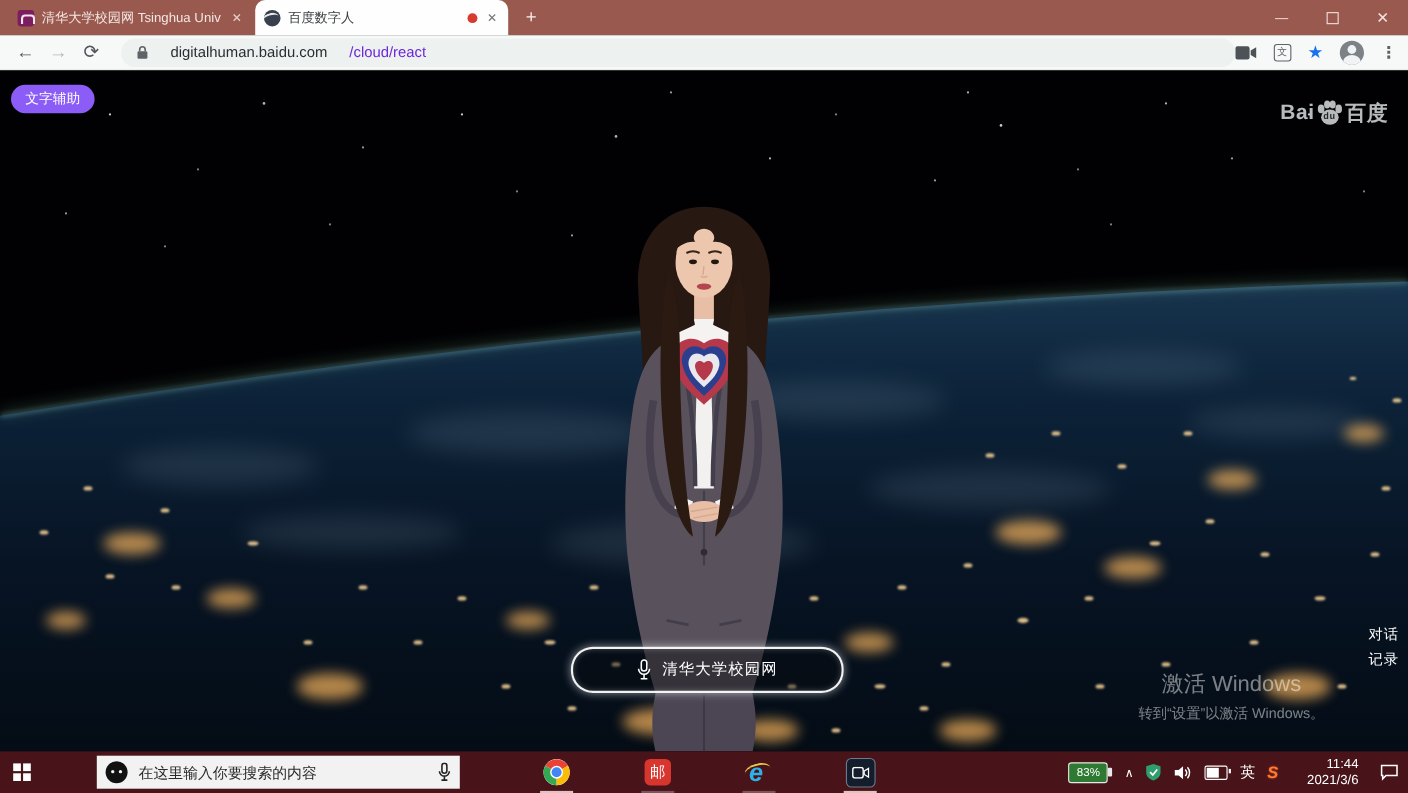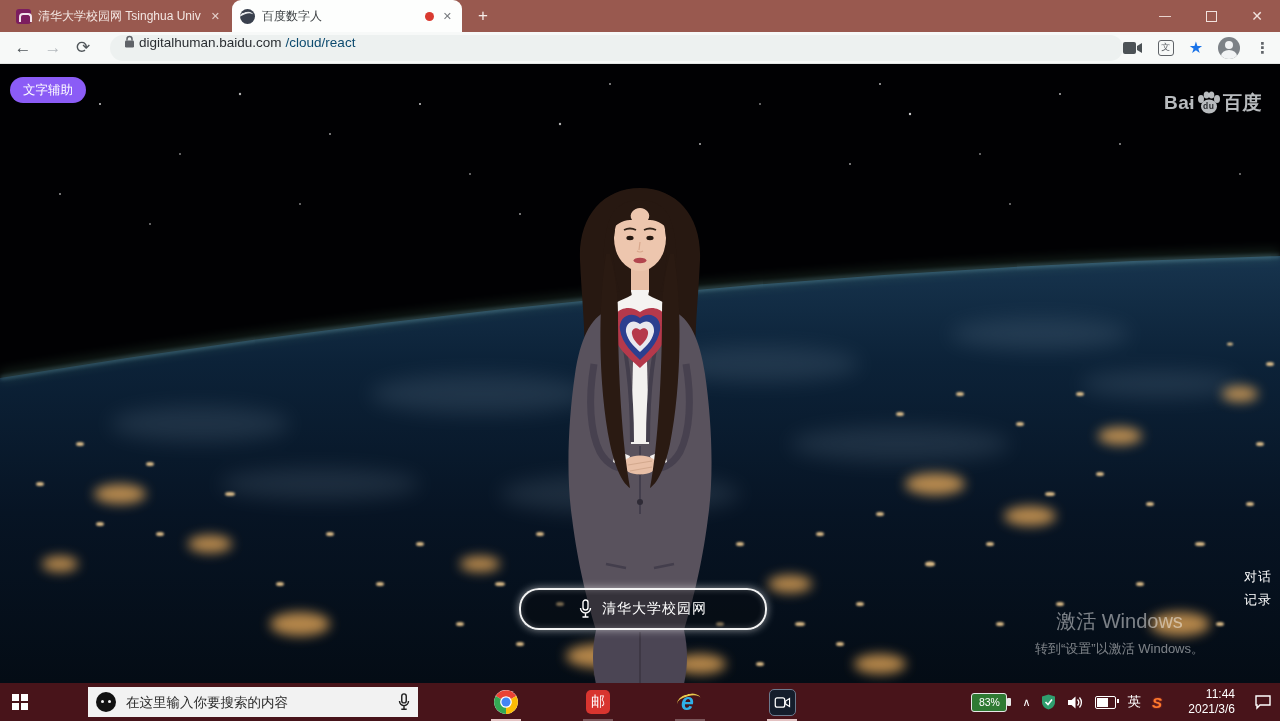--- a/index.html
+++ b/index.html
@@ -21,40 +21,40 @@
   .rec-dot{width:9px;height:9px;border-radius:50%;background:#d93a30;flex:none;}
   .newtab-btn{position:absolute;left:470px;top:4px;width:26px;height:24px;color:#f6ece9;font-size:17px;
       display:flex;align-items:center;justify-content:center;}
   .win-controls{position:absolute;right:0;top:0;height:32px;display:flex;}
   .win-btn{width:46px;height:32px;display:flex;align-items:center;justify-content:center;color:#f2e2de;font-size:12px;}
   .win-max-box{width:9px;height:9px;border:1.5px solid #f2e2de;}
   .toolbar{position:absolute;left:0;top:32px;width:1280px;height:32px;background:#f7f9f8;border-bottom:1px solid #e2e5e4;box-sizing:border-box;display:flex;align-items:center;}
   .nav-ic{width:30px;text-align:center;font-size:17px;color:#50565a;}
   .nav-ic.fwd{color:#b4b9bd;}
   .addr{margin-left:12px;flex:1;max-width:990px;height:26px;background:#edf1f0;border-radius:14px;
-        display:flex;align-items:flex-start;padding:0 14px;gap:4px;}
+        display:flex;align-items:center;padding:0 14px;gap:20px;}
   .addr-domain{font-size:13.5px;color:#2a2e32;}
-  .addr-path{font-size:13.5px;color:#0c4a6e;}
+  .addr-path{font-size:13.5px;color:#6d28d9;}
   .tb-right{display:flex;align-items:center;gap:15px;margin-left:auto;margin-right:10px;}
   .star{color:#1a73e8;font-size:16px;}
   .kebab{color:#5f6368;font-size:15px;font-weight:bold;letter-spacing:0;}
   .translate-ic{width:14px;height:14px;border:1.5px solid #5f6368;border-radius:3px;color:#5f6368;
       font-size:9px;display:flex;align-items:center;justify-content:center;}
   .profile-ic{width:22px;height:22px;border-radius:50%;background:#7d8287;position:relative;overflow:hidden;}
   .profile-ic::before{content:"";position:absolute;left:7px;top:4px;width:8px;height:8px;border-radius:50%;background:#f1f3f4;}
   .profile-ic::after{content:"";position:absolute;left:3px;top:13px;width:16px;height:12px;border-radius:50%;background:#f1f3f4;}
   
   .content{position:absolute;left:0;top:64px;width:1280px;height:619px;background:#010103;overflow:hidden;}
   .bgsvg{position:absolute;left:0;top:0;}
   .avatar{position:absolute;left:510px;top:120px;}
   .assist-btn{position:absolute;left:10px;top:13px;height:26px;padding:0 13px;border-radius:14px;
       background:#8b5cf6;color:#fff;font-size:12.5px;display:flex;align-items:center;}
   .baidu-logo{position:absolute;right:18px;top:26px;display:flex;align-items:center;color:rgba(225,228,232,.82);
       font-size:19px;font-weight:bold;letter-spacing:.5px;}
-  .paw{position:relative;width:26px;height:24px;margin:0 1px;}
+  .paw{position:relative;width:26px;height:24px;margin:0 1px;font-family:Liberation Mono, monospace;}
   .paw .du{position:absolute;left:7px;top:10px;font-size:8.5px;font-weight:bold;color:rgba(20,22,26,.9);}
   .speech-pill{position:absolute;left:519px;top:524px;width:244px;height:38px;border-radius:20px;
       background:rgba(8,10,16,.45);border:2px solid rgba(255,255,255,.95);
       box-shadow:0 0 9px rgba(255,255,255,.55), inset 0 0 6px rgba(255,255,255,.25);
       display:flex;align-items:center;justify-content:center;gap:10px;color:#fff;font-size:14px;letter-spacing:1px;}
   .side-tab{position:absolute;right:8px;top:501px;color:#fff;font-size:13px;line-height:23px;text-align:right;letter-spacing:1px;}
   .watermark{position:absolute;left:1035px;top:544px;color:rgba(255,255,255,.48);text-align:center;}
   .watermark .l1{font-size:20px;}
   .watermark .l2{font-size:13px;margin-top:5px;}
   

